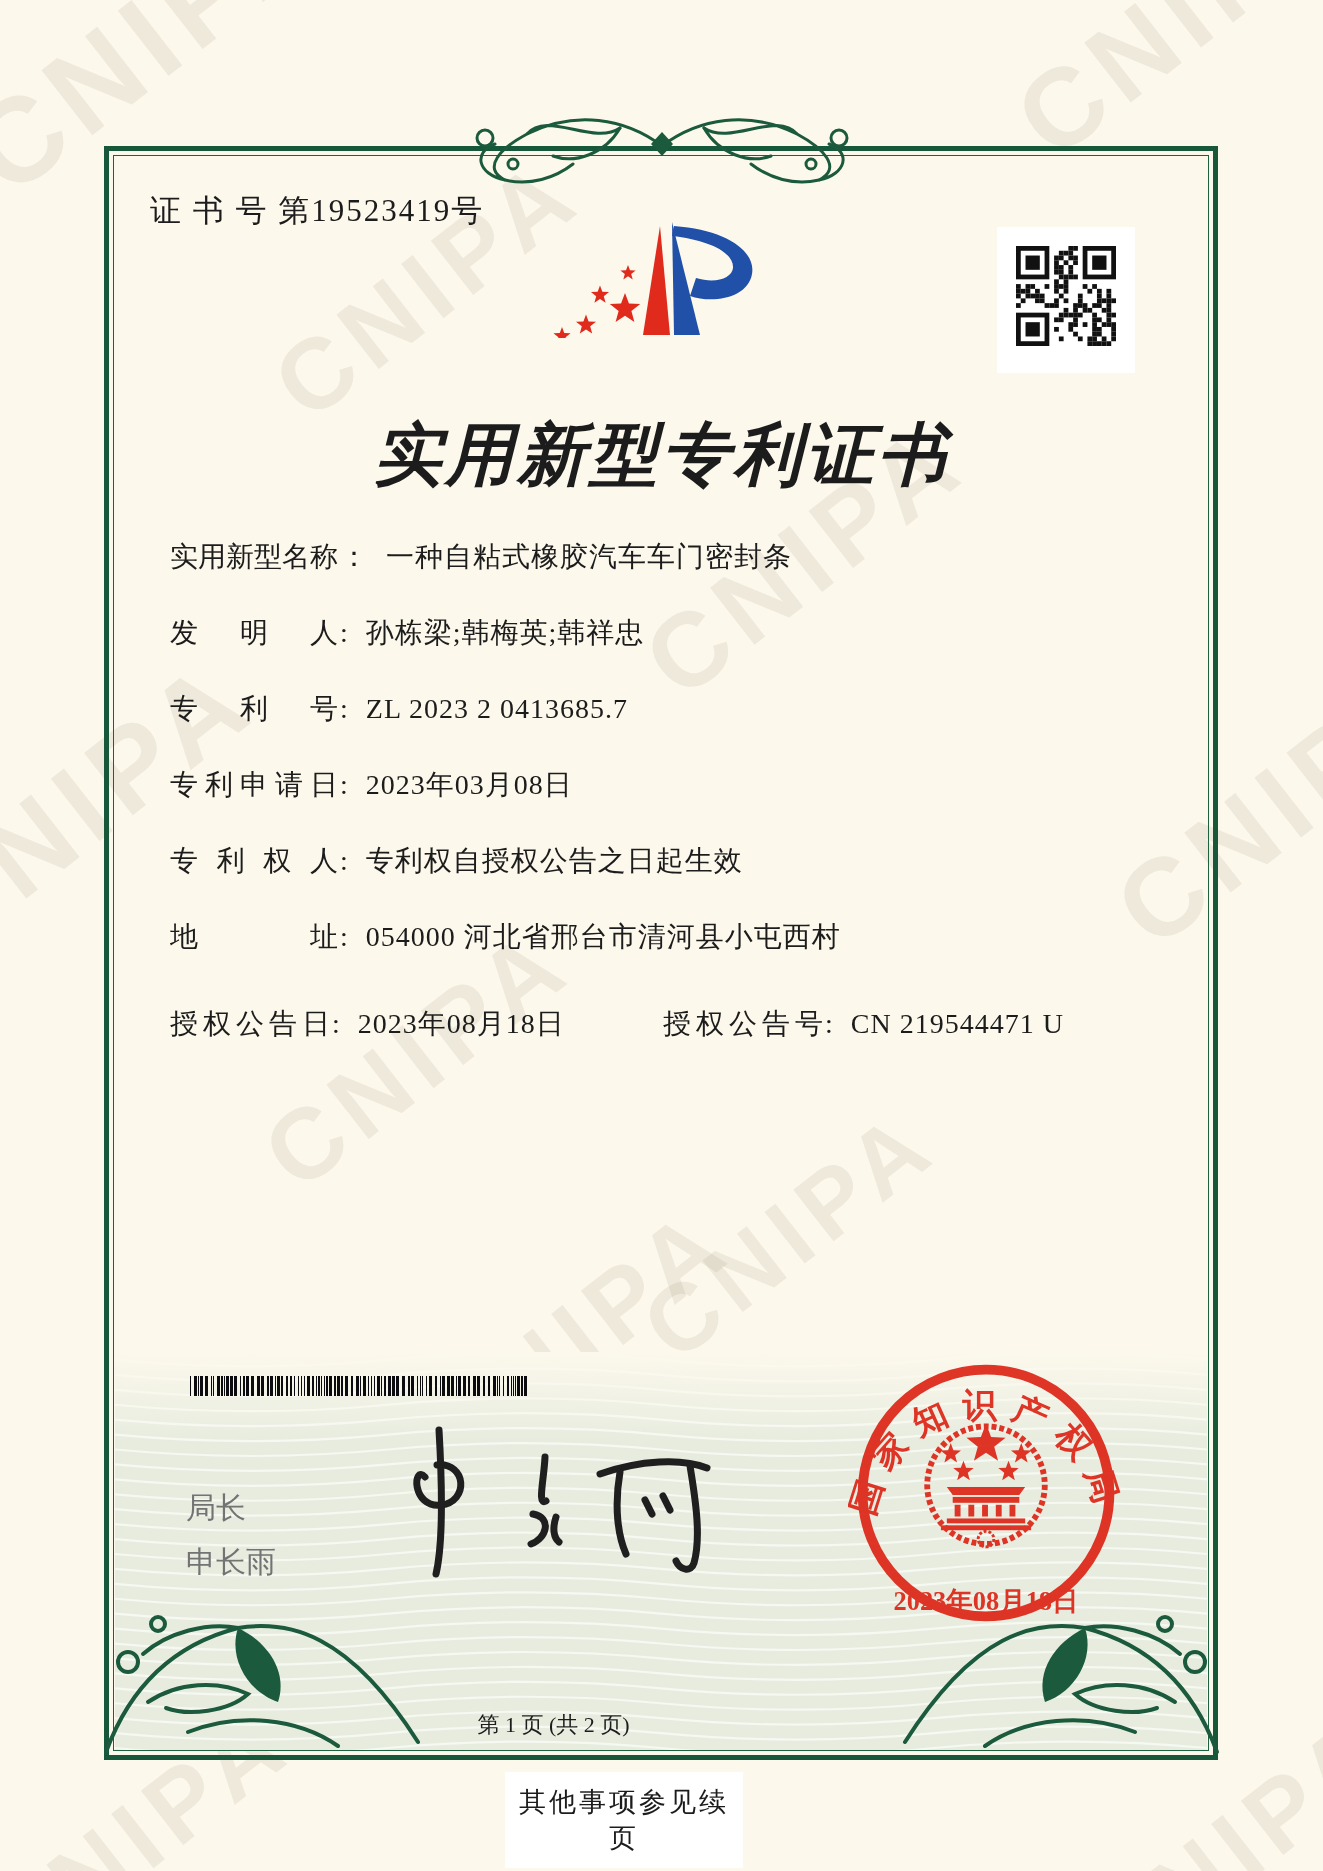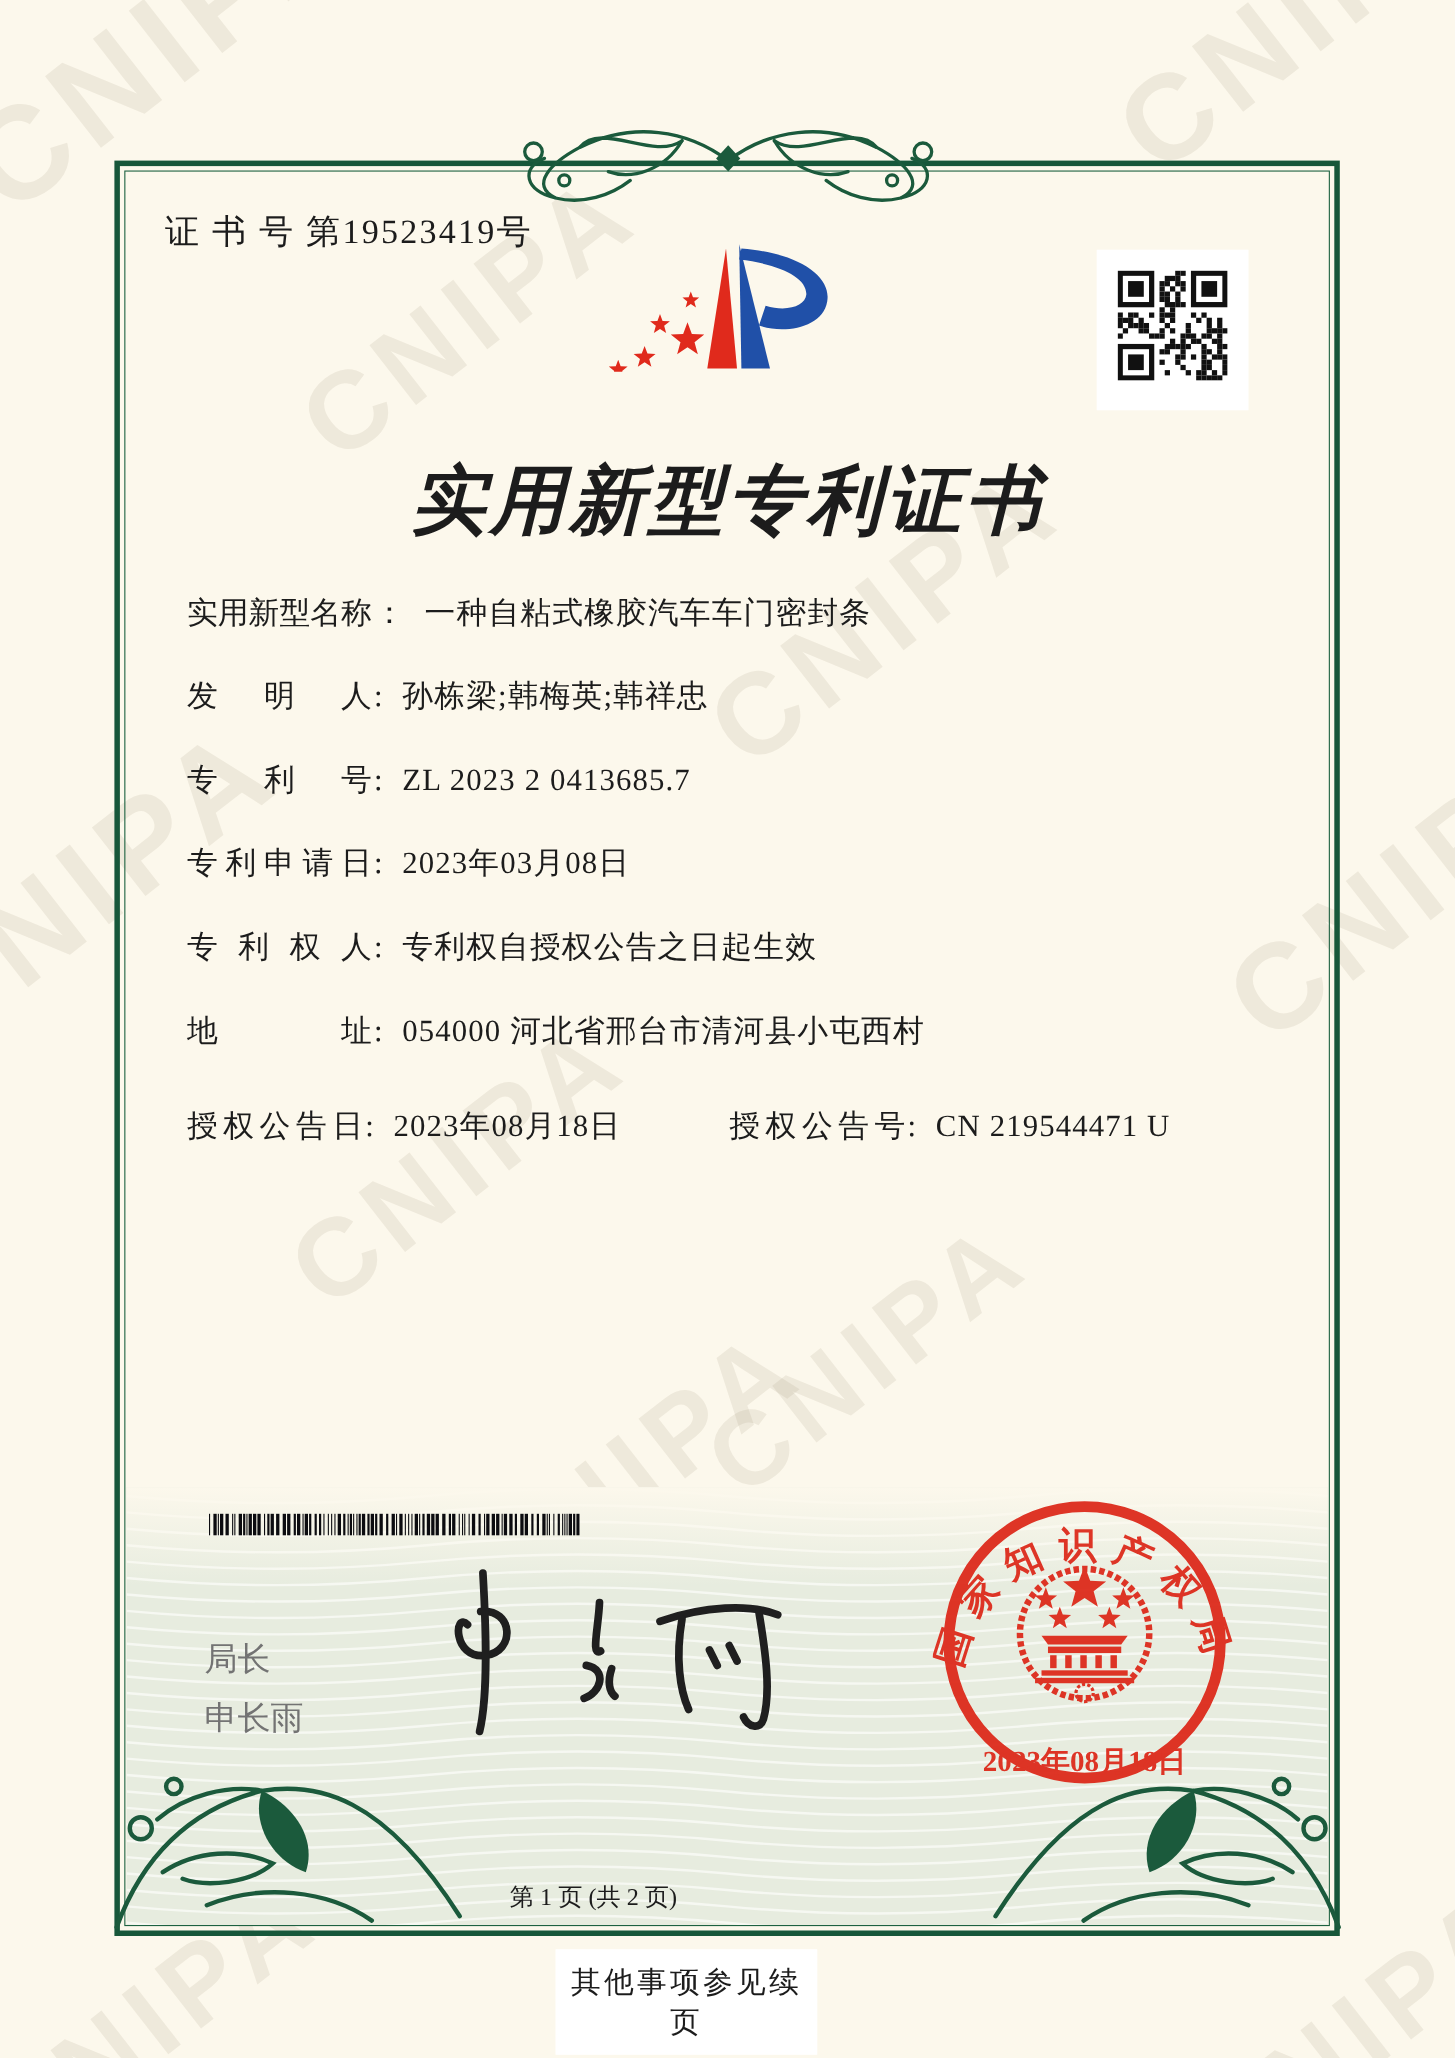--- a/index.html
+++ b/index.html
@@ -27,21 +27,21 @@
   .flabel{display:inline-block;width:168px;text-align:justify;text-align-last:justify;}
   .flabel.w160{width:160px;}
   .fsep{display:inline-block;margin-left:2px;}
   .fval{margin-left:18px;letter-spacing:1px;}
   .paras{position:absolute;left:193px;top:1078px;width:973px;font-size:24.5px;
       line-height:2.18;letter-spacing:0.5px;z-index:5;}
   .paras p{margin:0 0 10px 0;text-indent:2em;}
   .officer{position:absolute;left:186px;font-size:30px;z-index:5;
       font-family:"Liberation Sans","DejaVu Sans",sans-serif;font-weight:400;color:#737373;}
   .page-info{position:absolute;left:0;top:1710px;width:1079px;text-align:center;
-      font-size:22px;z-index:5;}
+      font-size:22px;z-index:5;padding-left:14px;}
   .cont-box{position:absolute;left:505px;top:1772px;width:238px;padding:12px 0;
       background:#ffffff;text-align:center;font-size:27px;letter-spacing:3px;z-index:5;}
   .qr-box{position:absolute;left:997px;top:227px;width:138px;height:146px;background:#fff;z-index:5;}
   svg{display:block;}
   .z5{z-index:5;}
   .z4{z-index:4;}
 </style>
 </head>
 <body>
 

